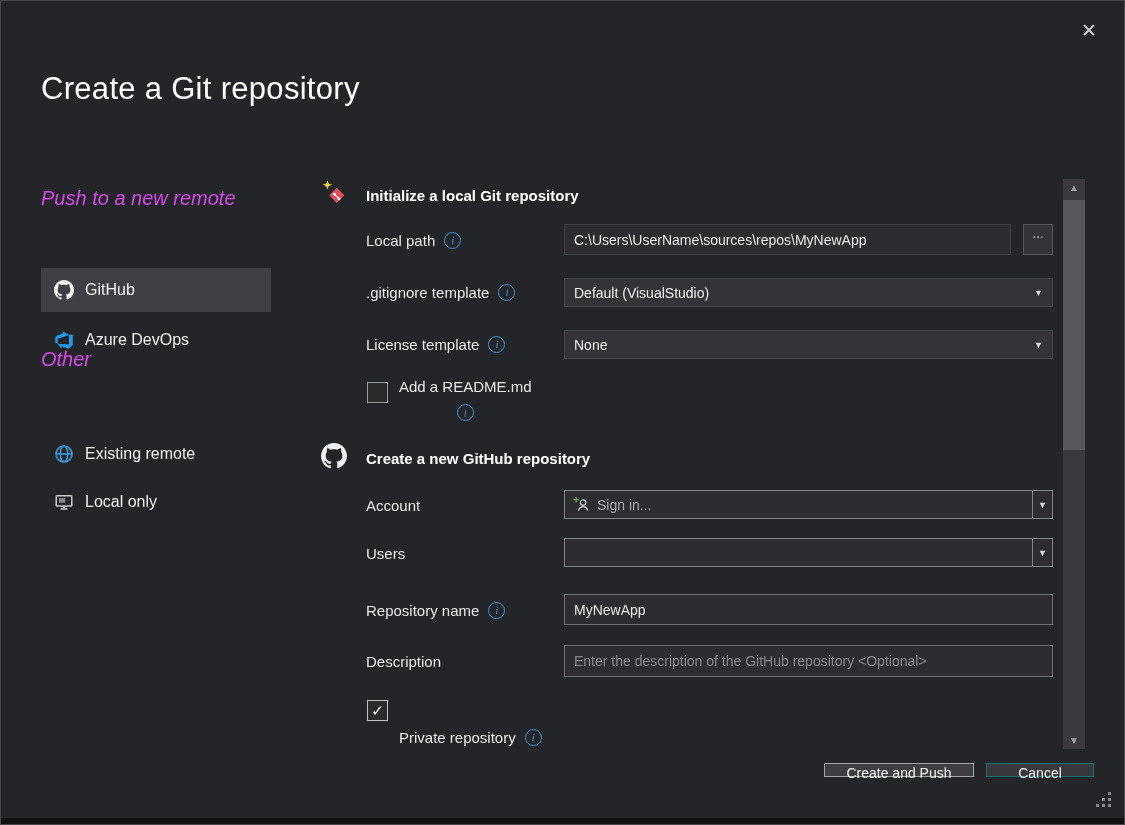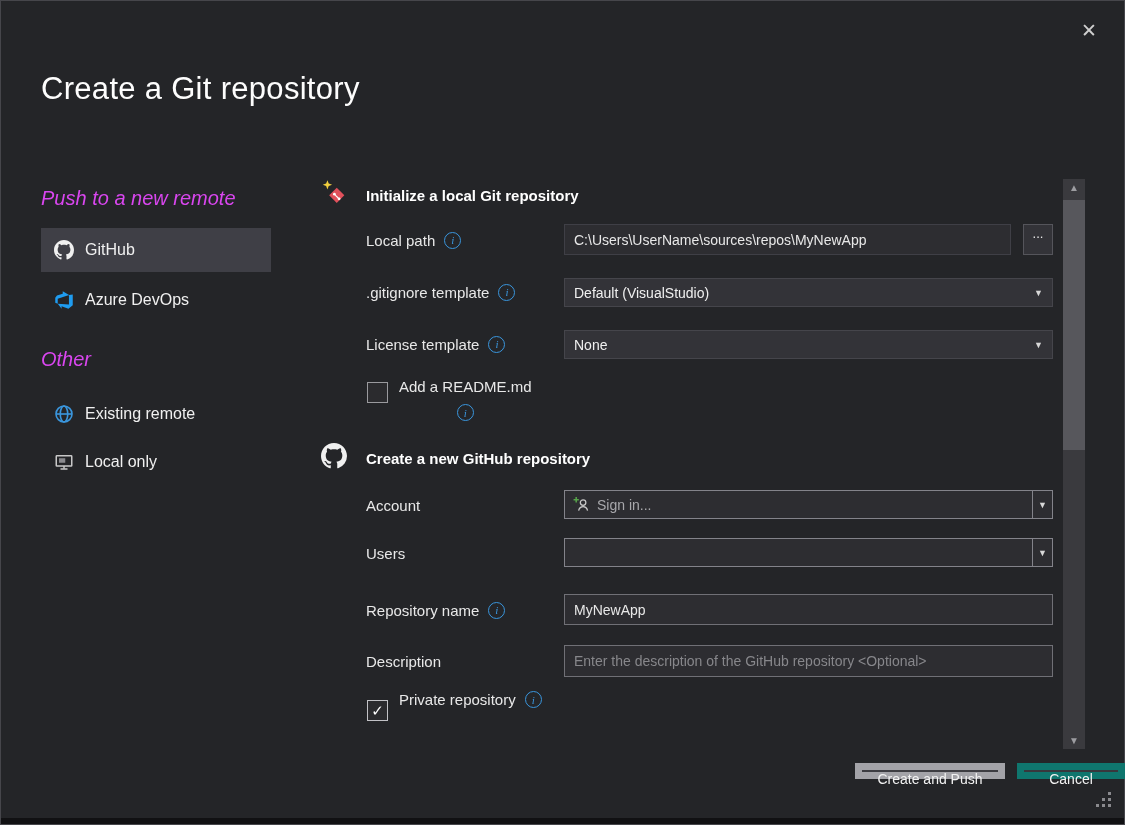--- a/index.html
+++ b/index.html
@@ -33,21 +33,21 @@
     letter-spacing: 0.3px;
   }
   
   .side-heading {
     position: absolute; left: 40px;
     font-size: 20px; color: #d946ef; font-weight: 400; font-style: italic;
   }
   .side-item {
     position: absolute; left: 40px; width: 230px; height: 42px;
     display: flex; align-items: center; gap: 11px;
-    padding: 0 13px; font-size: 16px; color: #f0f0f0; cursor: pointer;
+    padding: 0 13px; font-size: 16px; color: #f0f0f0; cursor: pointer; margin-top: 40px;
   }
   .side-item.selected { background: #3f3f46; }
   .icn { display: inline-flex; align-items: center; justify-content: center; }
   
   .sec-icon { position: absolute; width: 28px; height: 28px; }
   .sec-head {
     position: absolute; left: 365px;
     font-size: 15px; font-weight: bold; color: #ffffff;
   }
   .flabel {
@@ -115,22 +115,22 @@
     display: flex; align-items: center; justify-content: center;
     font-size: 10px; color: #9d9da1; cursor: pointer;
   }
   .scroll-thumb {
     position: absolute; left: 0; top: 21px; width: 100%; height: 250px;
     background: #57575c; cursor: grab;
   }
   
   .btn {
     position: absolute; height: 14px; top: 762px;
-    background: #38383d; border: 7px solid #0f766e;
-    color: #f2f2f2; font-size: 14px; font-family: inherit; cursor: pointer; margin-left: 31px;
+    background: #38383d; border: 1px solid #0f766e;
+    color: #f2f2f2; font-size: 14px; font-family: inherit; cursor: pointer;
   }
   .btn.primary { border-color: #a3a3a8; background: #3d3d42; }
   .resize-grip { position: absolute; left: 1094px; top: 790px; }
 </style>
 </head>
 <body>
 
 <div class="dialog">
 
   <div class="close-btn">
@@ -274,21 +274,21 @@
   <input class="textbox light" style="top: 593px; width: 489px; height: 31px;" type="text" value="MyNewApp">
 
   <div class="flabel" style="top:645px;">
     <span>Description</span>
   </div>
   <input class="textbox light" style="top: 644px; width: 489px; height: 32px;" type="text" placeholder="Enter the description of the GitHub repository &lt;Optional&gt;">
 
   <div class="cb" style="left:366px;top:699px;border-color:#c2c2c6;">
     <span>✓</span>
   </div>
-  <div class="flabel" style="left:398px;top:677px;align-items:flex-end;">
+  <div class="flabel" style="left:398px;top:721px;">
     <span>Private repository</span>
     <span class="info">i</span>
   </div>
 
   <div class="scrollbar">
     <div class="scroll-arrow" style="top:0;">
       <span>▲</span>
     </div>
     <div class="scroll-thumb"></div>
     <div class="scroll-arrow" style="bottom:0;">

